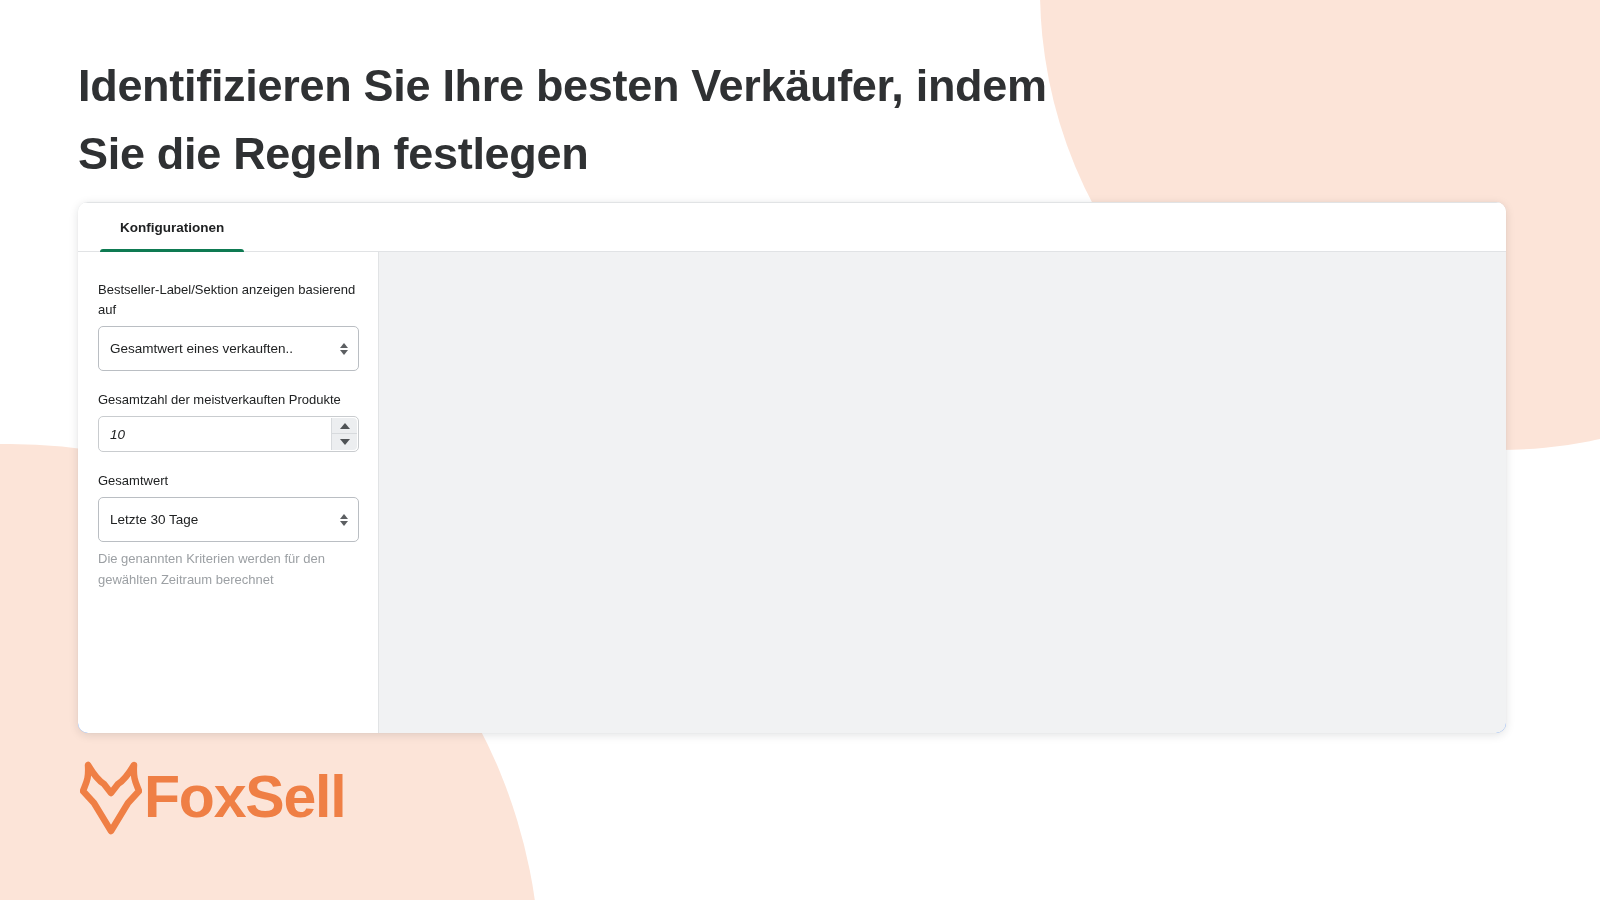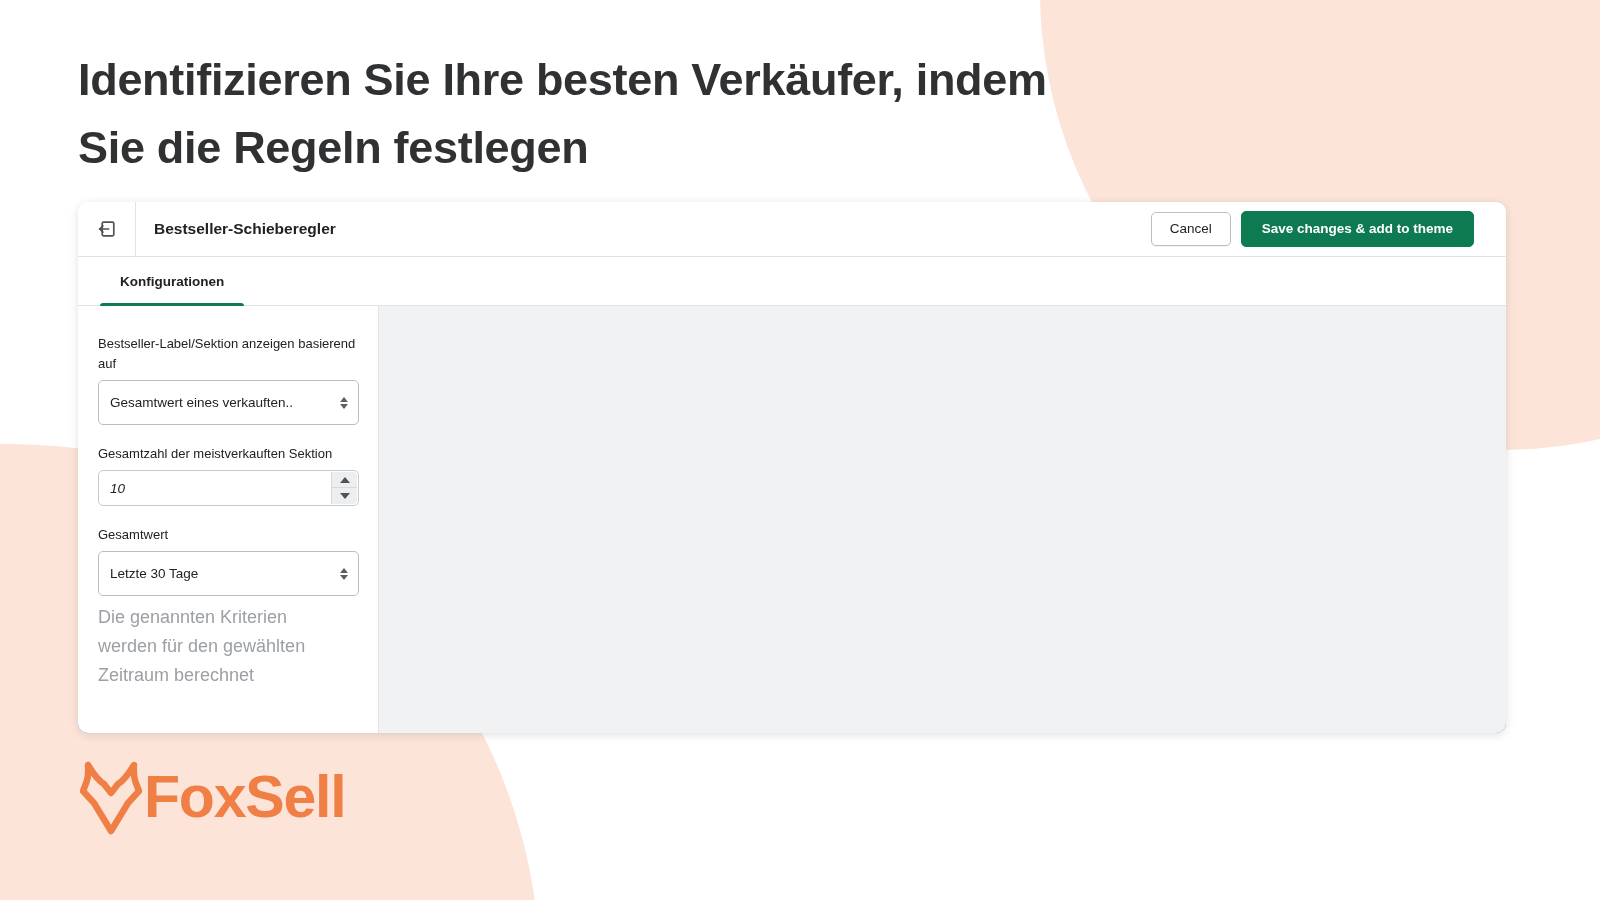--- a/index.html
+++ b/index.html
@@ -41,21 +41,21 @@
     border-radius: 50%;
     background: #fce4d8;
     left: -520px;
     top: 444px;
   }
 
   
   .headline {
     position: absolute;
     left: 78px;
-    top: 46px;
+    top: 52px;
     width: 1000px;
     z-index: 3;
     font-size: 45px;
     line-height: 1.52;
     font-weight: bold;
     color: #2f3133;
     letter-spacing: -0.3px;
   }
 
   
@@ -301,21 +301,21 @@
     border-bottom: 6px solid #4f5356;
   }
   .step-down-tri {
     width: 0; height: 0;
     border-left: 5px solid transparent;
     border-right: 5px solid transparent;
     border-top: 6px solid #4f5356;
   }
 
   .help-text {
-    font-size: 18px;
+    font-size: 13px;
     color: #9ca0a4;
     line-height: 1.6;
     margin-top: 7px;
     width: 230px;
   }
 
   
   .logo-row {
     position: absolute;
     left: 80px;
@@ -341,35 +341,20 @@
 
 <div class="bg-layer">
   <div class="blob-top-right"></div>
   <div class="blob-bottom-left"></div>
 </div>
 
 <h1 class="headline">Identifizieren Sie Ihre besten Verkäufer, indem Sie die Regeln festlegen</h1>
 
 <div class="app-card">
 
-  <div class="card-topbar">
-    <div class="back-btn">
-      <svg width="20" height="20" viewBox="0 0 20 20" fill="none">
-        <rect x="5.2" y="3.2" width="11.6" height="13.6" rx="1.3" stroke="#4f5356" stroke-width="1.7"></rect>
-        <path d="M11.6 10H2.6" stroke="#4f5356" stroke-width="1.7" stroke-linecap="round"></path>
-        <path d="M5.9 6.9L2.7 10l3.2 3.1" stroke="#4f5356" stroke-width="1.7" stroke-linecap="round" stroke-linejoin="round"></path>
-      </svg>
-    </div>
-    <div class="card-title">Bestseller-Schieberegler</div>
-    <div class="topbar-spacer"></div>
-    <div class="topbar-actions">
-      <button class="btn-cancel">Cancel</button>
-      <button class="btn-save">Save changes &amp; add to theme</button>
-    </div>
-  </div>
 
   <div class="tabs-row">
     <div class="tab active">Konfigurationen</div>
   </div>
 
   <div class="card-body">
 
     <div class="side-panel">
 
       <div class="field-group">
@@ -377,21 +362,21 @@
         <div class="select-wrap">
           <span class="select-value">Gesamtwert eines verkauften..</span>
           <span class="select-arrows">
             <span class="caret-up"></span>
             <span class="caret-down"></span>
           </span>
         </div>
       </div>
 
       <div class="field-group">
-        <div class="field-label">Gesamtzahl der meistverkauften Sektion</div>
+        <div class="field-label">Gesamtzahl der meistverkauften Produkte</div>
         <div class="number-wrap">
           <span class="number-value">10</span>
           <span class="stepper">
             <span class="step-btn up">
               <span class="step-up-tri"></span>
             </span>
             <span class="step-btn down">
               <span class="step-down-tri"></span>
             </span>
           </span>

